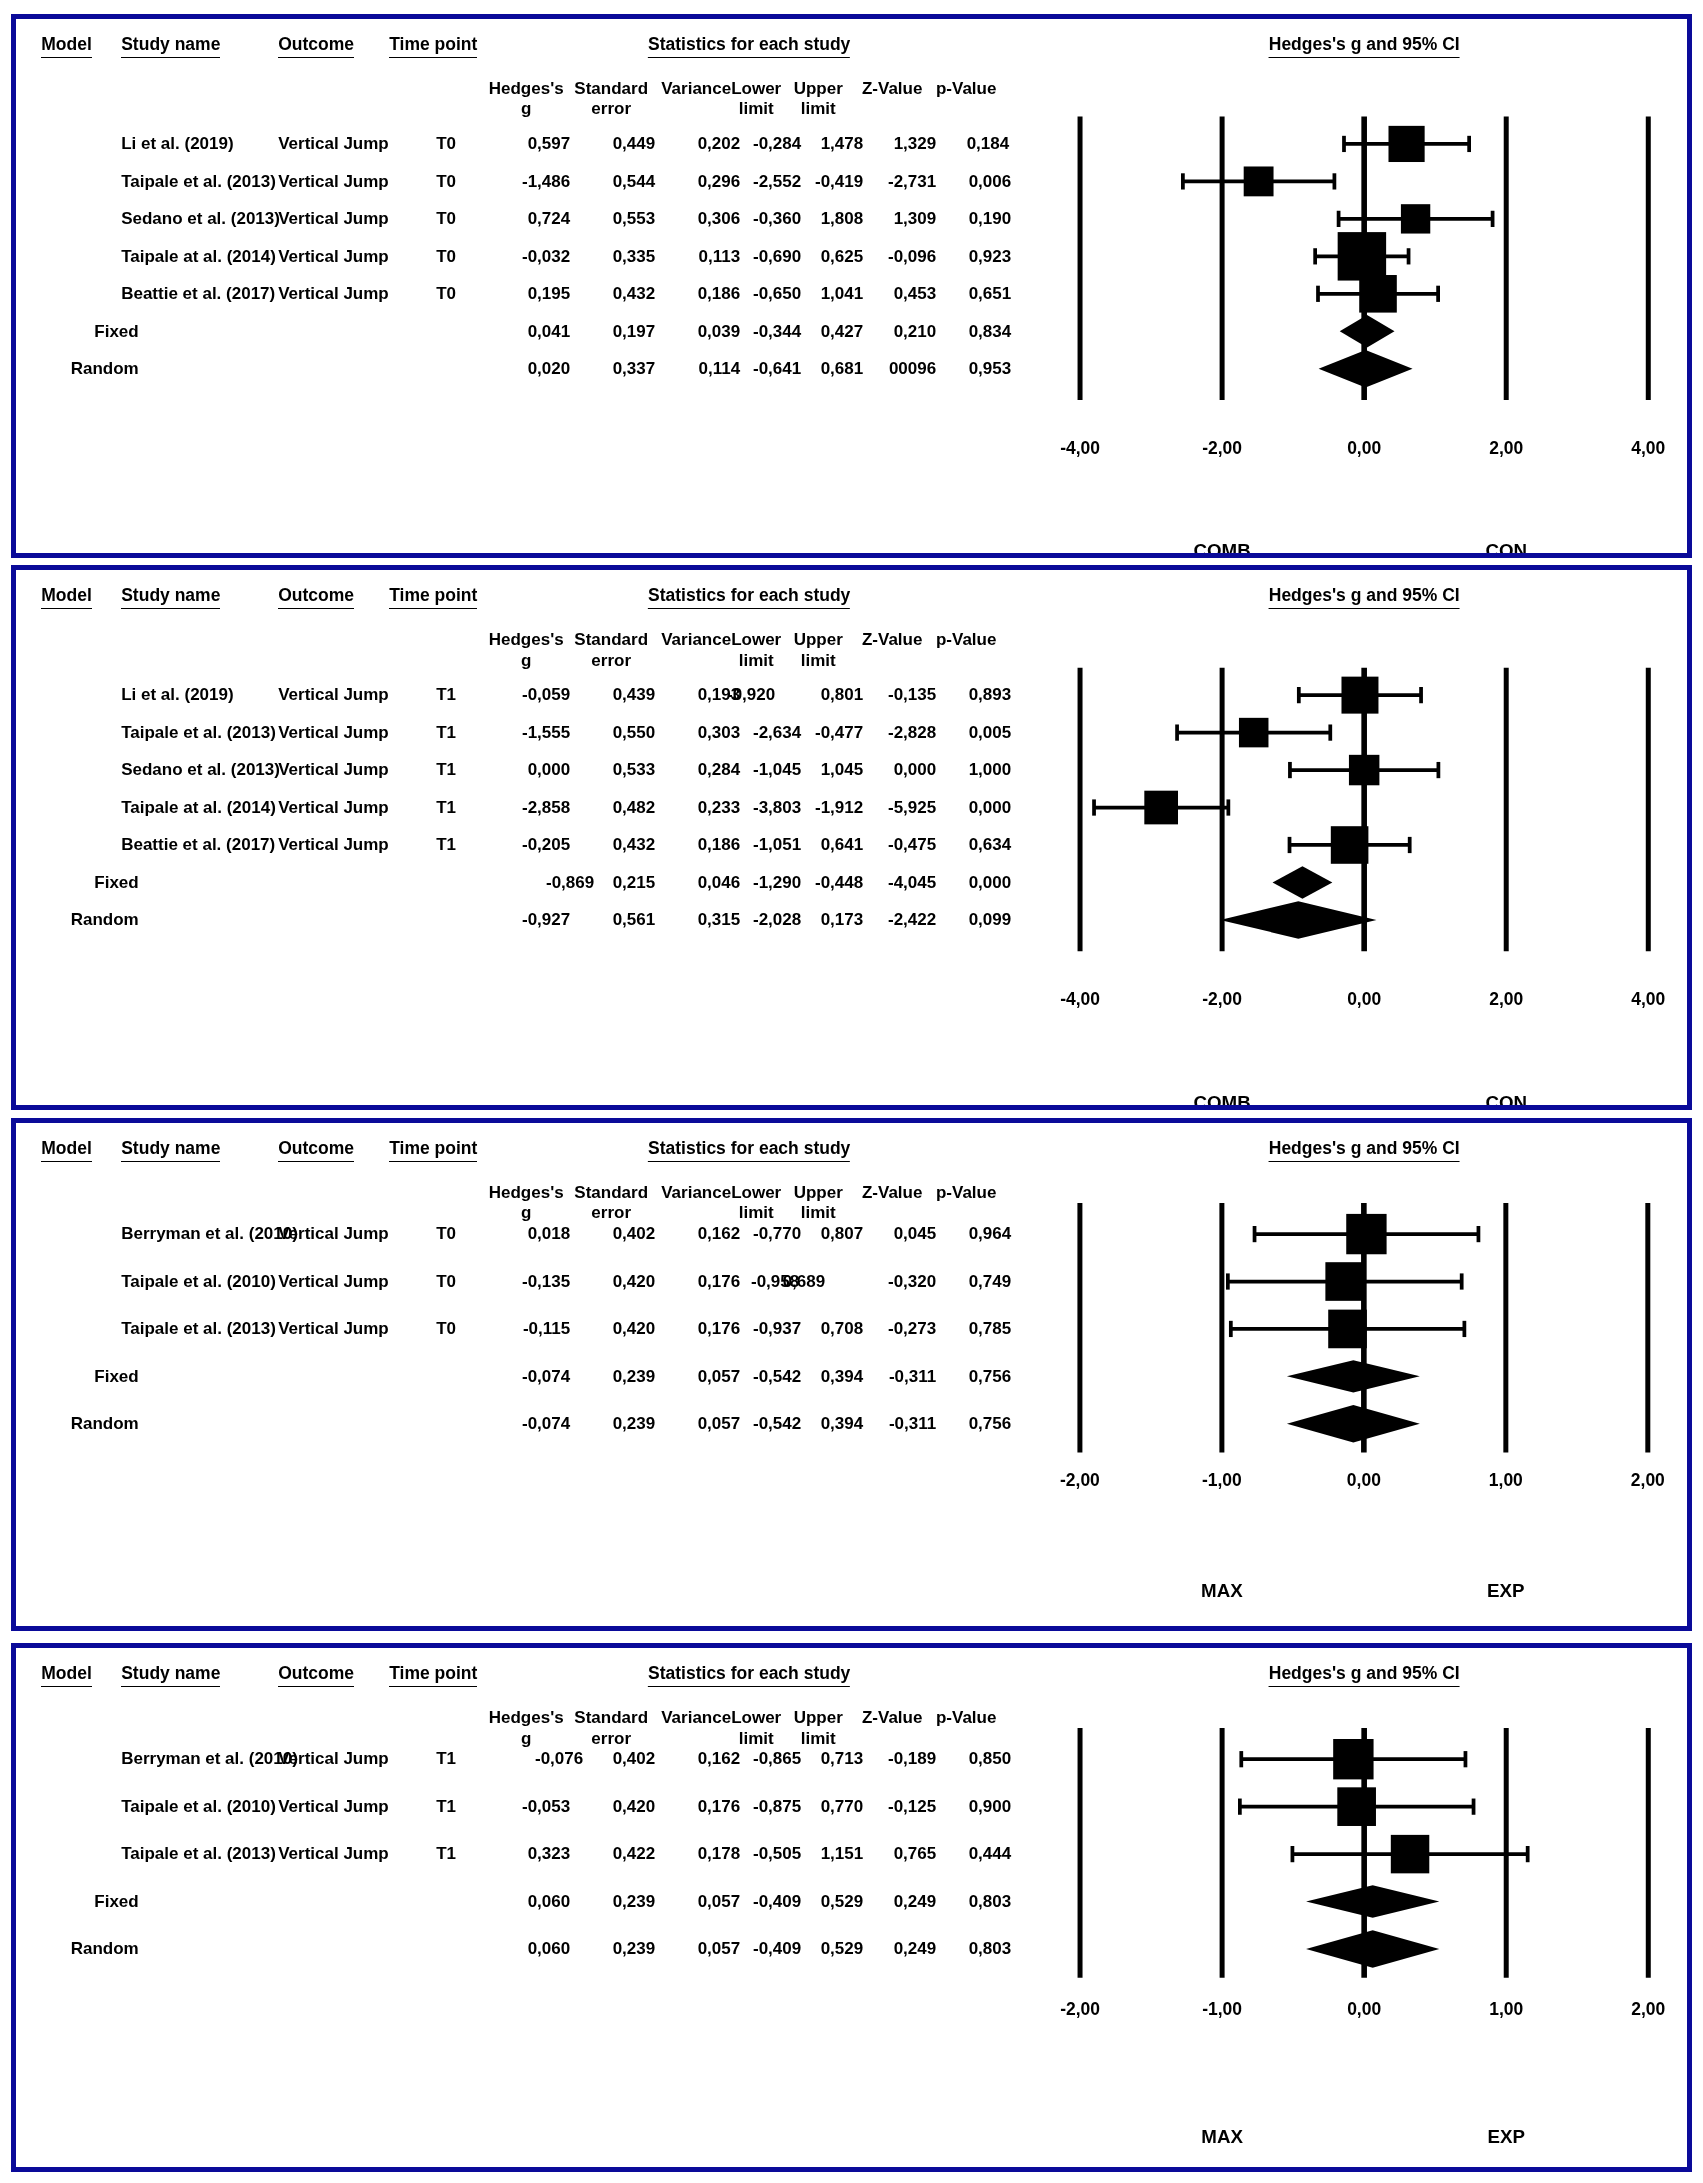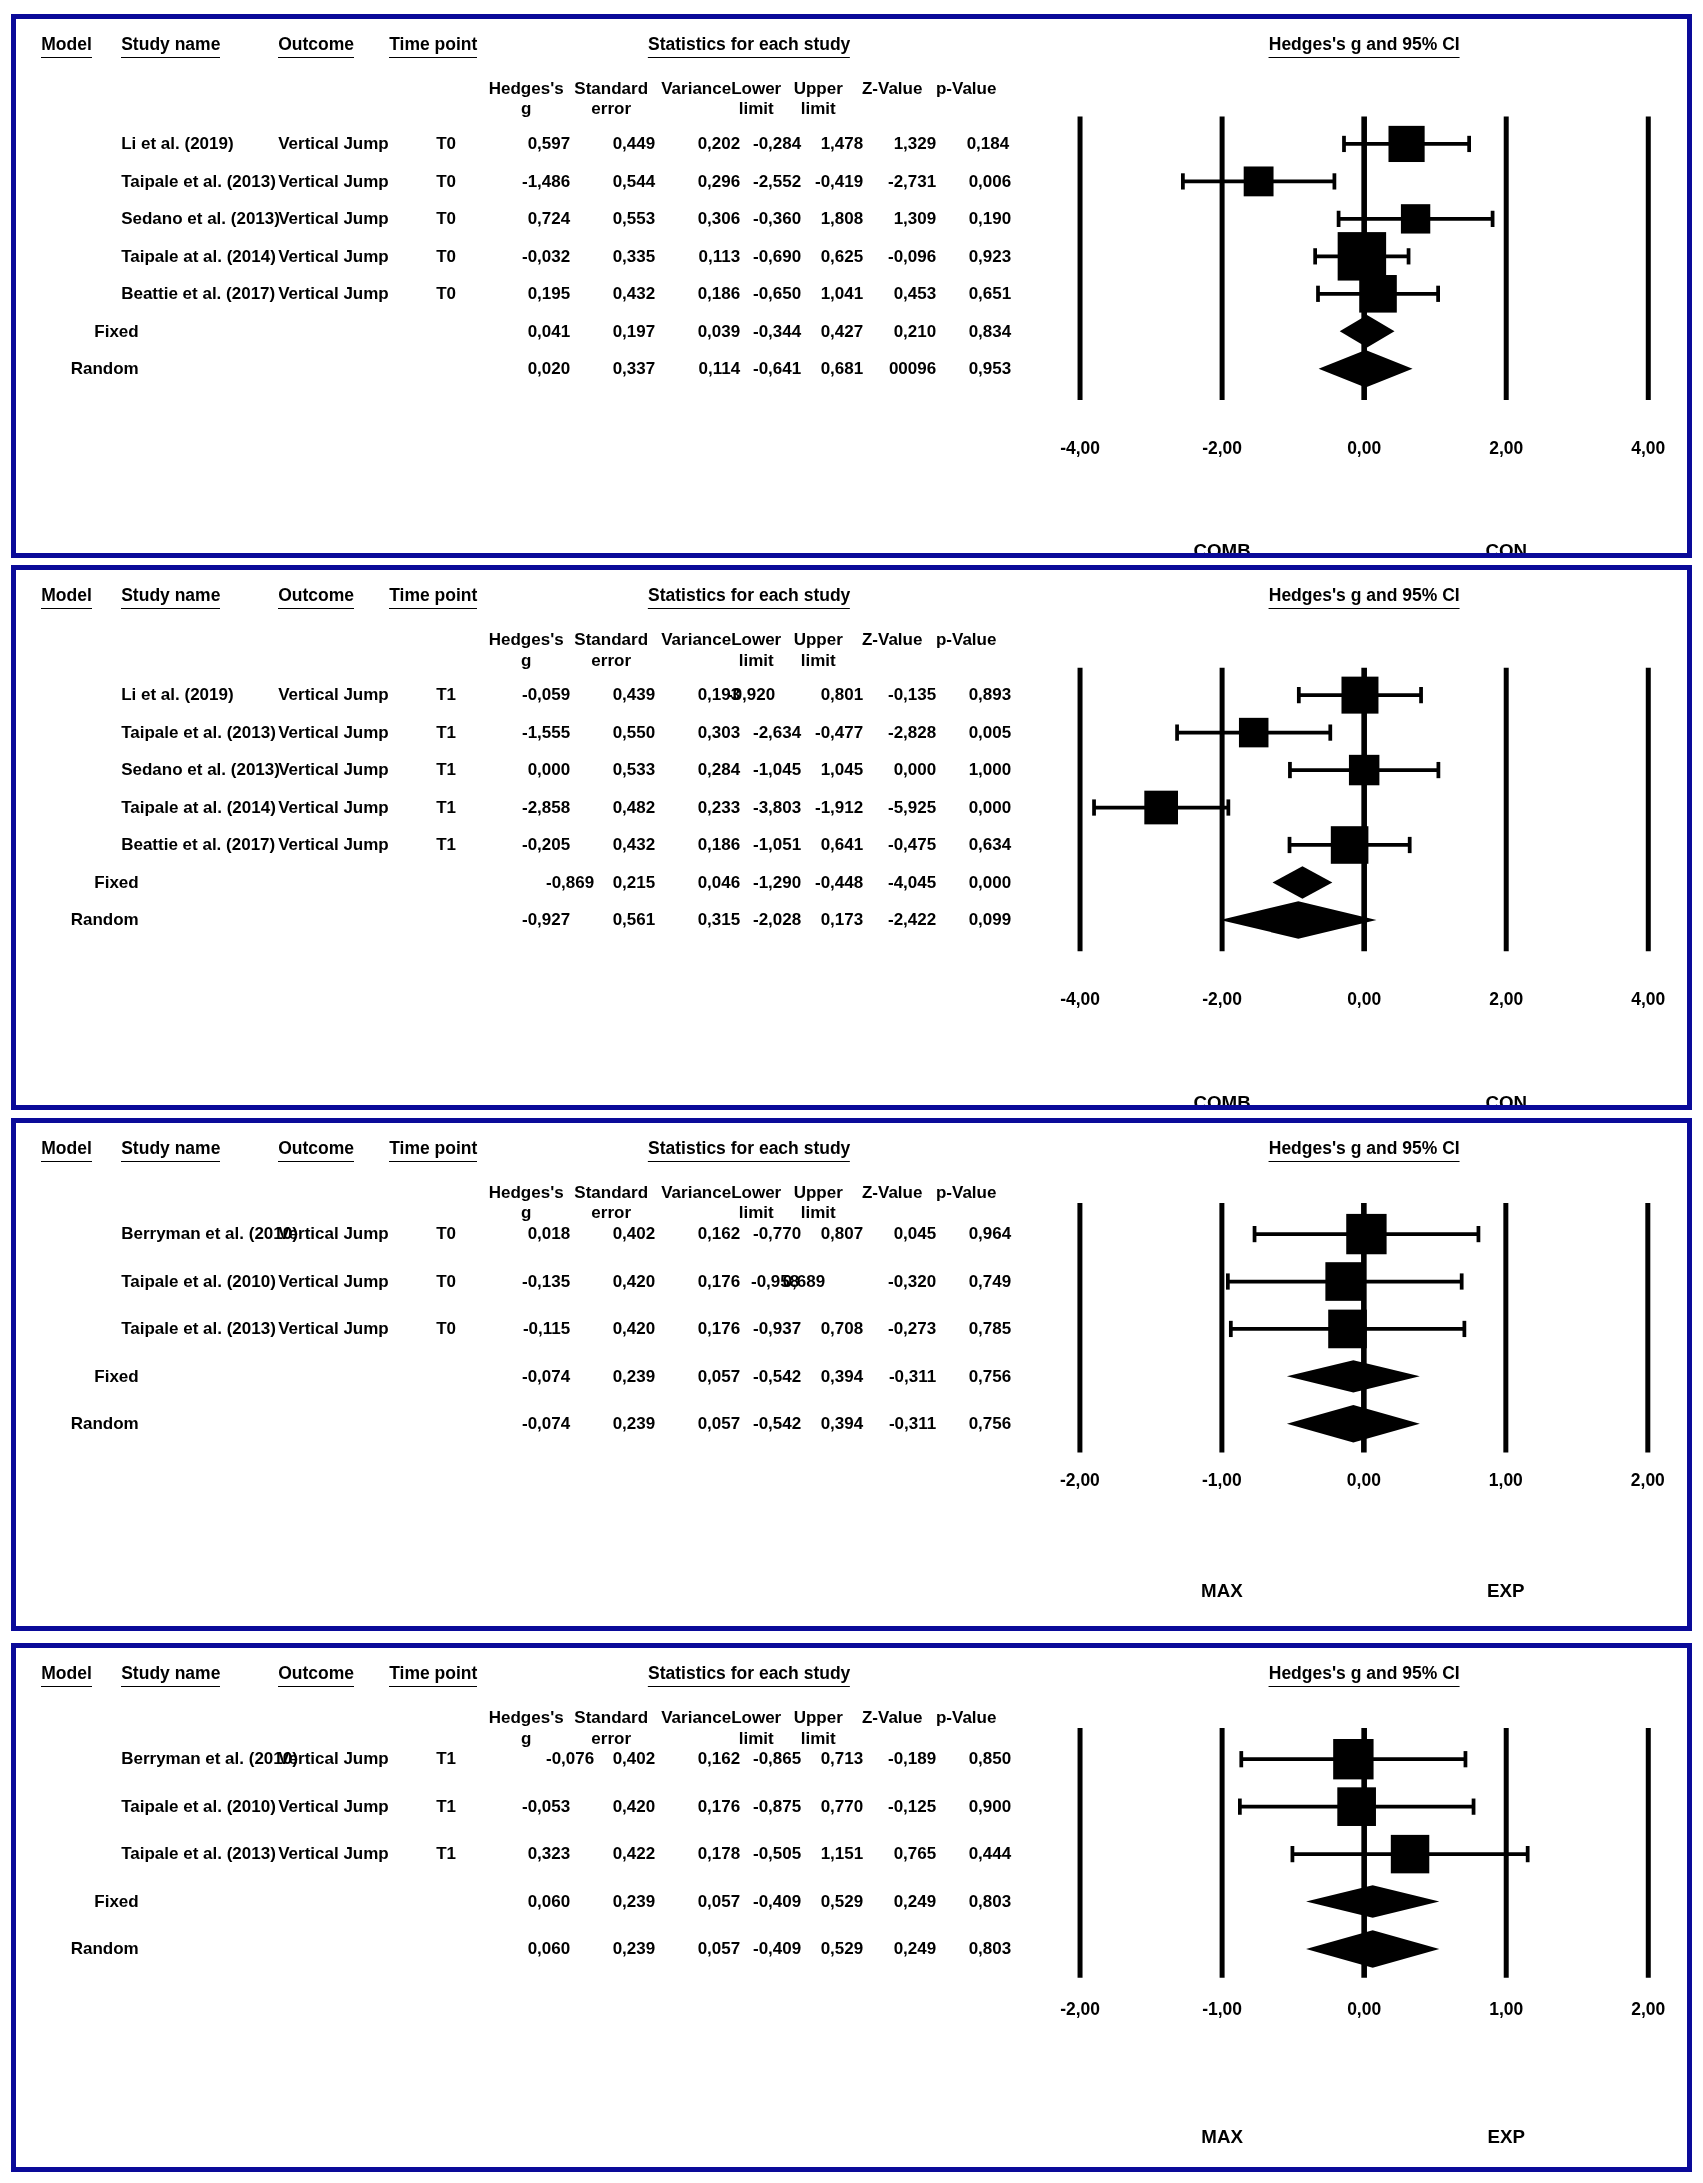--- a/index.html
+++ b/index.html
@@ -509,21 +509,21 @@
       </div>
       <div class="abs colhdr" style="left: 903px; top: 60px; width: 94px;">
         <div></div>
         <div>p-Value</div>
       </div>
       <div class="abs" style="left: 0px; top: 87px; width: 1671px; height: 47px; line-height: 47px;">
         <div class="abs cell num" style="left: 12.5px; width: 110px;"></div>
         <div class="abs cell" style="left: 105px;">Berryman et al. (2010)</div>
         <div class="abs cell" style="left: 262px;">Vertical Jump</div>
         <div class="abs cell" style="left: 420px;">T1</div>
-        <div class="abs cell num" style="left: 484px; width: 94px;">-0,076</div>
+        <div class="abs cell num" style="left: 473px; width: 94px;">-0,076</div>
         <div class="abs cell num" style="left: 545px; width: 94px;">0,402</div>
         <div class="abs cell num" style="left: 630px; width: 94px;">0,162</div>
         <div class="abs cell num" style="left: 691px; width: 94px;">-0,865</div>
         <div class="abs cell num" style="left: 753px; width: 94px;">0,713</div>
         <div class="abs cell num" style="left: 826px; width: 94px;">-0,189</div>
         <div class="abs cell num" style="left: 901px; width: 94px;">0,850</div>
       </div>
       <div class="abs" style="left: 0px; top: 135px; width: 1671px; height: 47px; line-height: 47px;">
         <div class="abs cell num" style="left: 12.5px; width: 110px;"></div>
         <div class="abs cell" style="left: 105px;">Taipale et al. (2010)</div>

